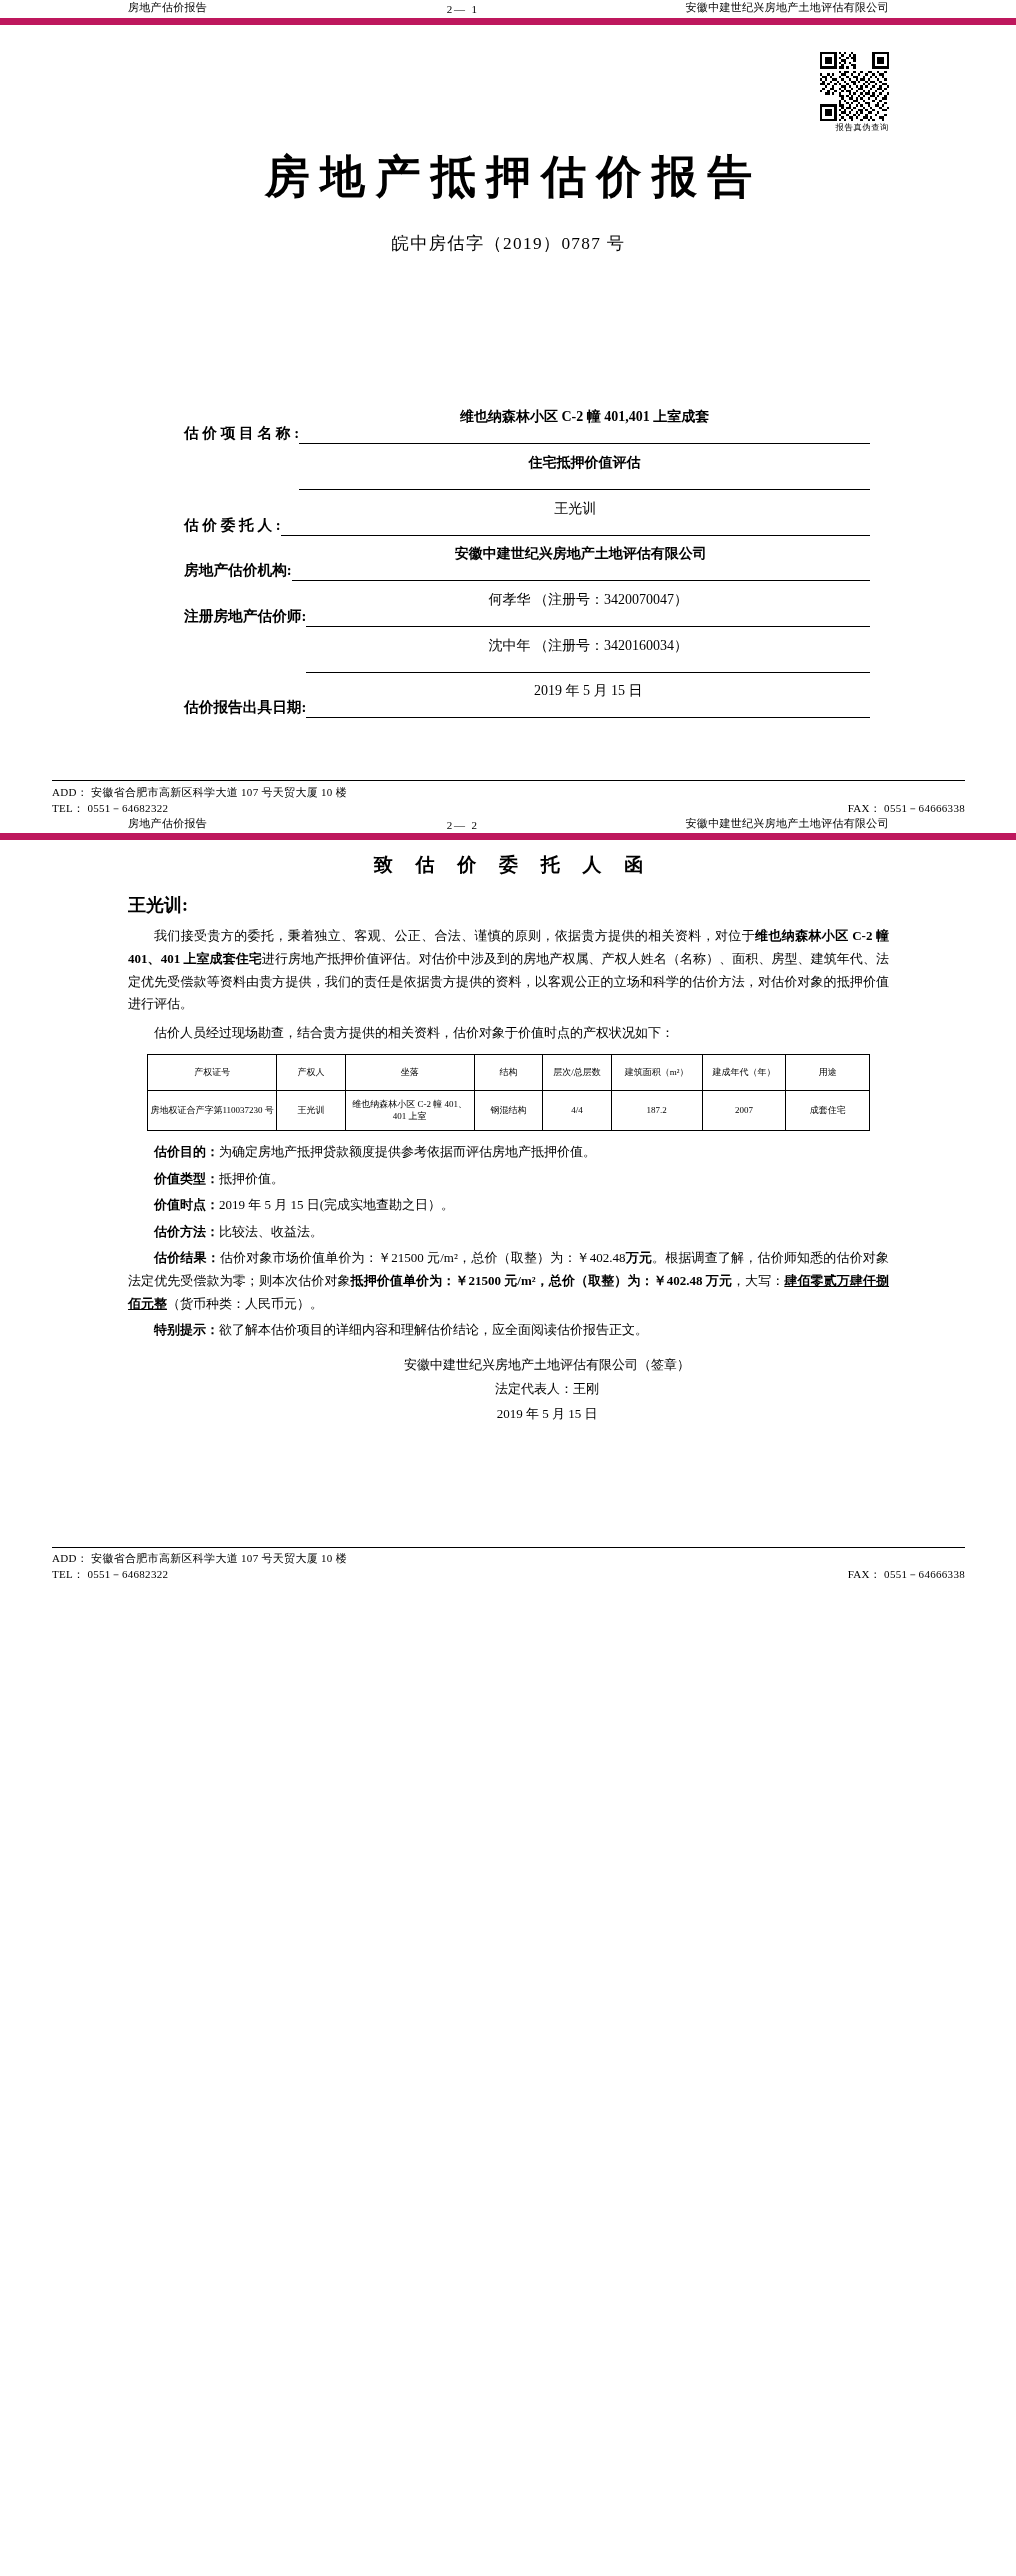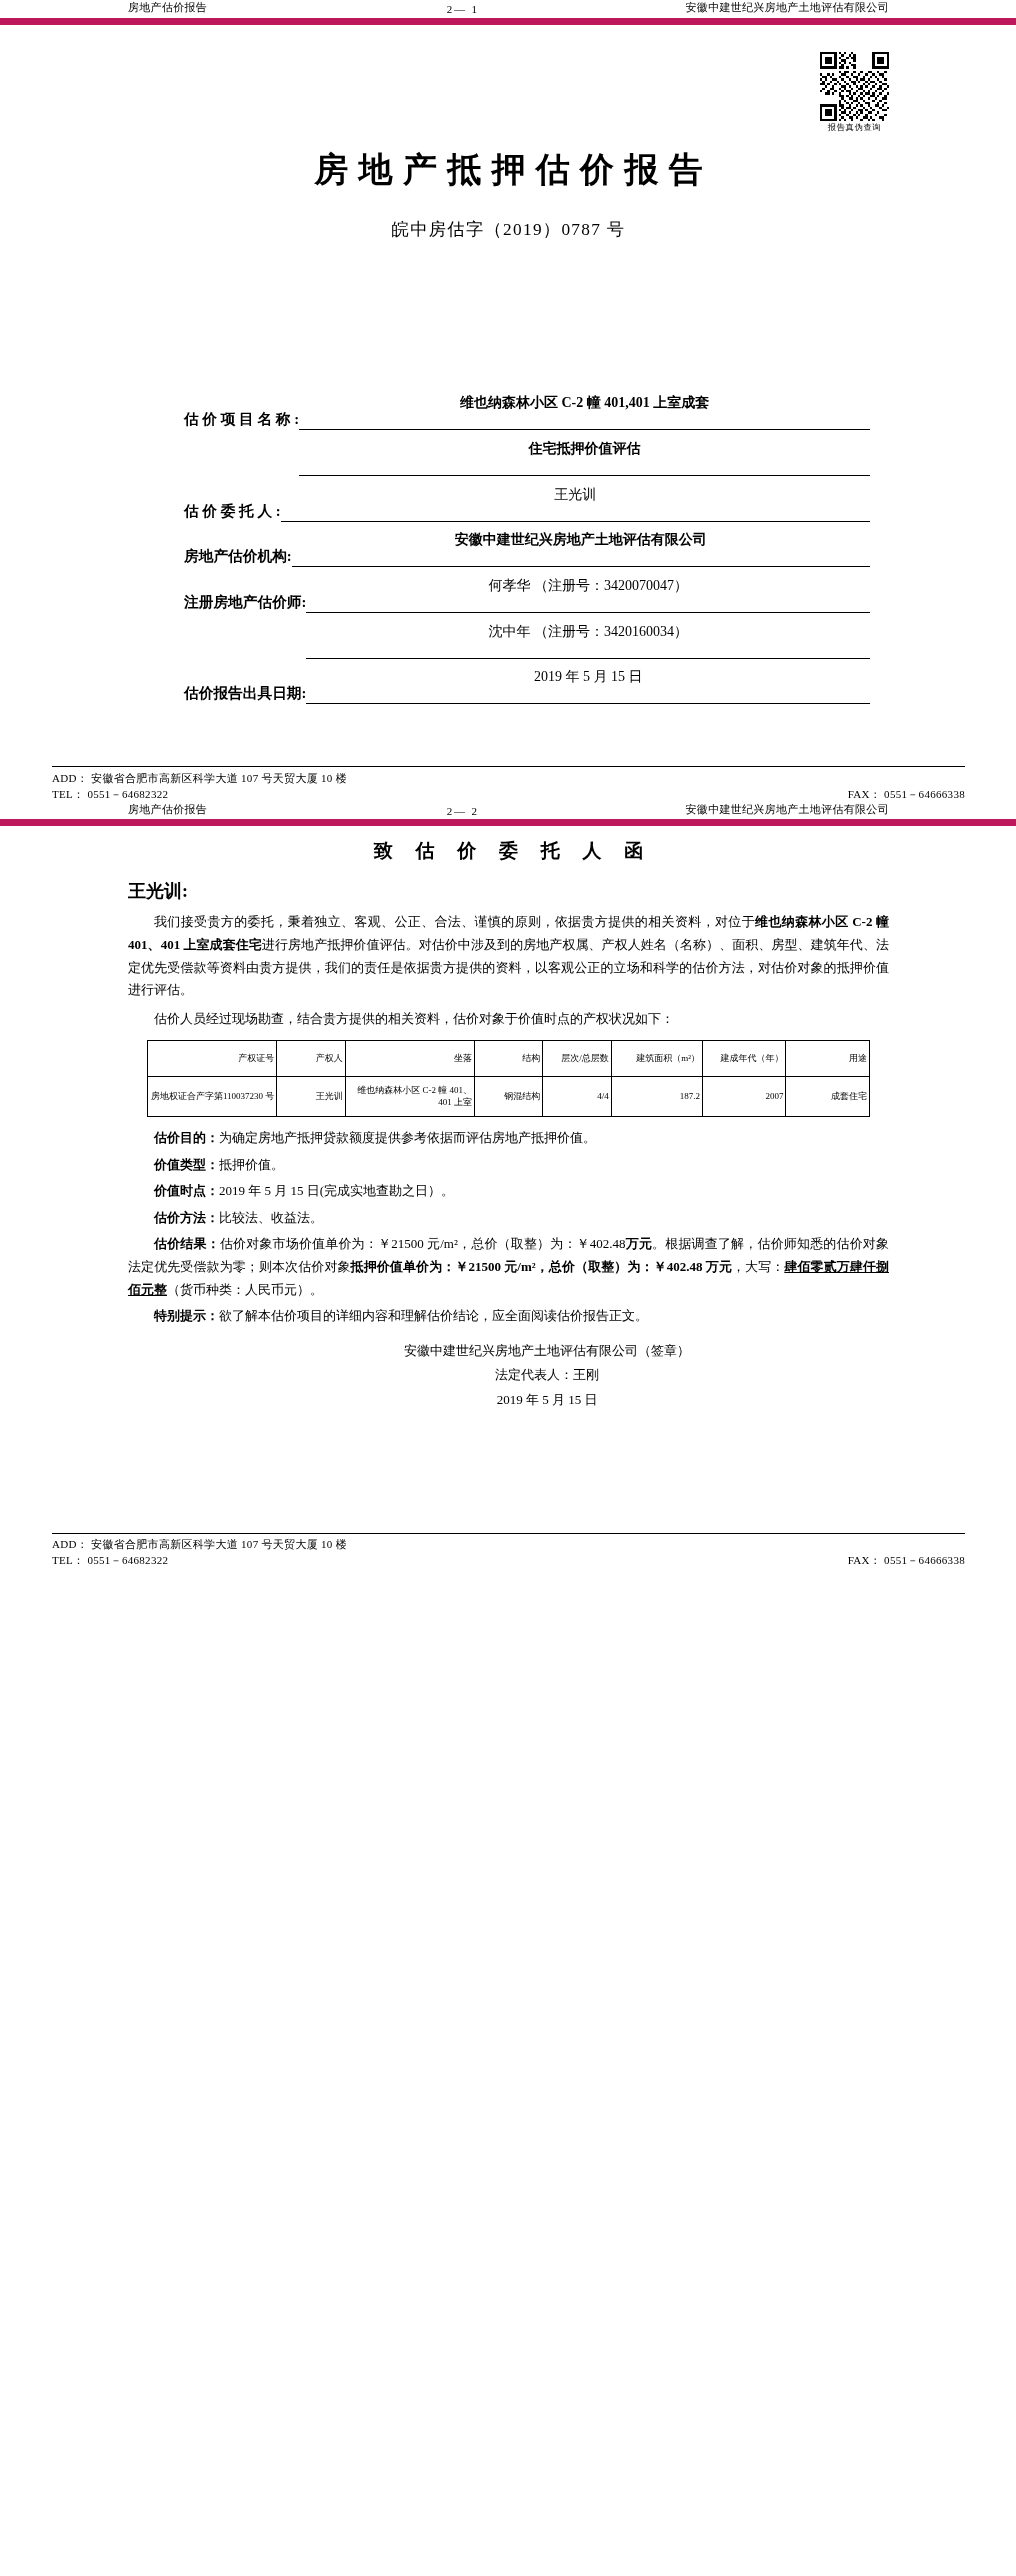--- a/index.html
+++ b/index.html
@@ -34,34 +34,34 @@
   
   .cover {
     padding: 0 128px;
     box-sizing: border-box;
   }
   .qr-wrap {
     margin-top: 27px;
     display: flex;
     justify-content: flex-end;
   }
-  .qr-box { text-align: center; }
+  .qr-box { text-align: right; }
   .qr {
     width: 69px; height: 69px;
     display: block;
   }
   .qr-caption {
     font-size: 8.3px;
     margin-top: 1.9px;
     letter-spacing: 0.6px;
   }
   .cover-title {
     margin-top: 14px;
     text-align: center;
-    font-size: 34px;
+    font-size: 45px;
     font-weight: bold;
     letter-spacing: 10.3px;
     font-family: "Liberation Serif", "DejaVu Serif", serif;
     text-indent: 10.3px;
   }
   .cover-subtitle {
     margin-top: 24px;
     text-align: center;
     font-size: 17.3px;
     letter-spacing: 1.3px;
@@ -146,21 +146,21 @@
   .u { text-decoration: underline; }
 
   table.prop {
     border-collapse: collapse;
     margin: 9px auto 10.3px auto;
     width: 95%;
     font-size: 9px;
   }
   table.prop th, table.prop td {
     border: 0.6px solid #000;
-    text-align: right;
+    text-align: center;
     vertical-align: middle;
     padding: 3.2px 1.9px;
     line-height: 1.35;
   }
   table.prop th { font-weight: normal; height: 28px; }
   table.prop td { height: 33px; }
 
   .item {
     font-size: 13px;
     line-height: 1.75;

